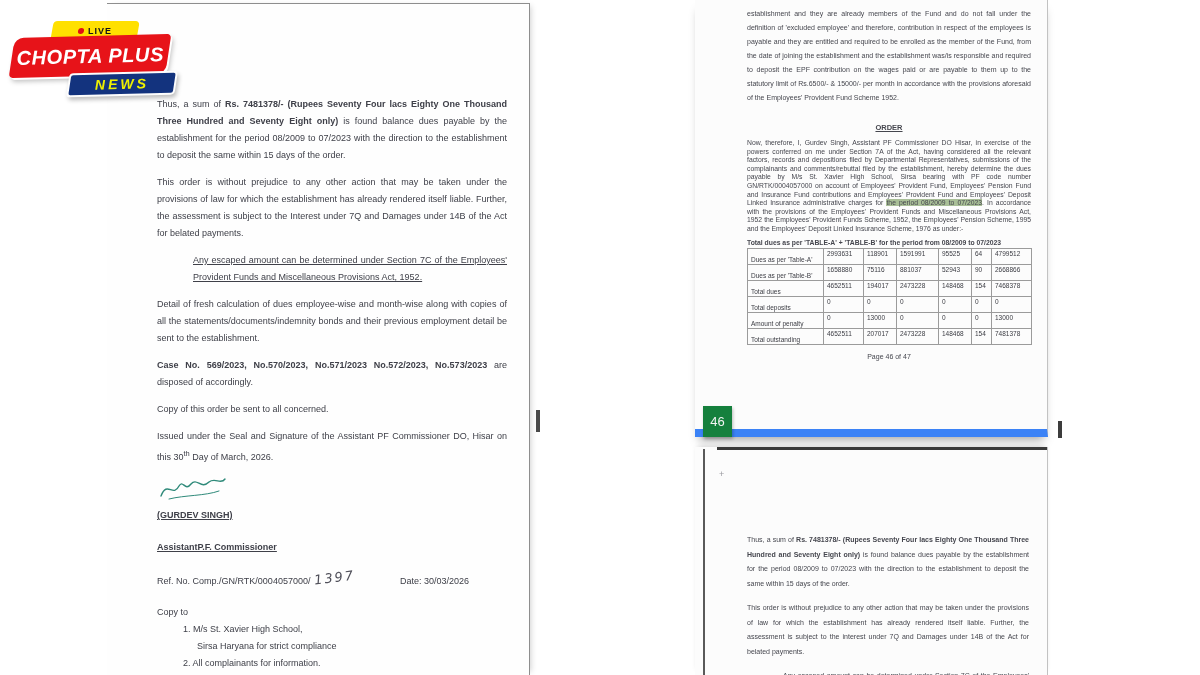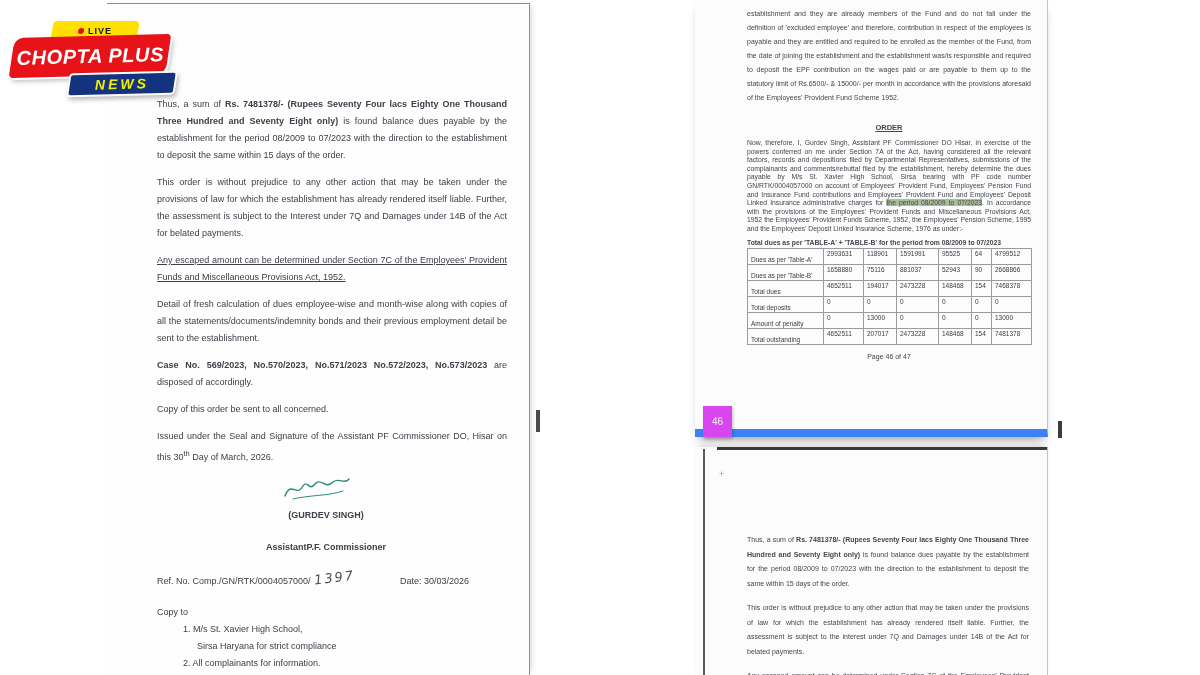--- a/index.html
+++ b/index.html
@@ -9,24 +9,24 @@
 
   
   .page { position:absolute; background:#fdfdfd; }
 
   #left-page { left:107px; top:3px; width:423px; height:672px;
                border-top:1px solid #8e8e8e; border-right:1px solid #8e8e8e;
                box-shadow:4px 0 6px -3px rgba(0,0,0,.18); background:#fefefe; }
   #left-content { position:absolute; left:50px; top:92px; width:350px;
                   font-size:9px; line-height:17px; color:#3f4049; text-align:justify; }
   #left-content p { margin-bottom:10px; }
-  .u { text-decoration:underline; }
+  .u { text-decoration:underline;margin-left:36px; }
   .b { font-weight:bold; }
 
-  .sig-block { text-align:center; padding-right:12px; margin-top:2px; }
+  .sig-block { text-align:left; padding-right:12px; margin-top:2px;text-decoration:underline; }
   .sig-svg { display:inline-block; margin-right:18px; }
   .sig-name { font-weight:bold; line-height:15px; }
   .sig-title { font-weight:bold; line-height:16px;margin-top:16px; }
 
   .ref-row { display:flex; align-items:flex-start; margin-top:18px; }
   .hand { font-family:"DejaVu Sans", sans-serif; font-style:italic; font-size:13px;
           color:#50505a; letter-spacing:2px; transform:rotate(-7deg);
           display:inline-block; margin-left:4px; margin-top:-4px; }
   .ref-date { margin-left:auto; margin-right:38px; }
 
@@ -62,22 +62,22 @@
                 line-height:14.5px; text-align:justify; color:#45464e; }
   #rb-content p { margin-bottom:10px; }
   .reg-mark { position:absolute; left:24px; top:22px; color:#9a9aa0; font-size:9px; }
 
   
   .tick { position:absolute; background:#4a4a4a; }
   #tick-left { left:536px; top:410px; width:4px; height:22px; }
   #tick-right { left:1058px; top:421px; width:4px; height:17px; background:#3c3c3c; }
 
   
-  #page-badge { left:703px; top:406px; width:29px; height:31px; background:#d946ef;
-                color:#f4f4f4; font-size:10px; display:flex; align-items:center;
+  #page-badge { left:703px; top:406px; width:29px; height:31px; background:#15803d;
+                color:#f4f4f4; font-size:13px; display:flex; align-items:center;
                 justify-content:center; box-shadow:1px 2px 3px rgba(0,0,0,.25); }
 
   
   #logo { left:12px; top:30px; width:168px; height:62px; }
   .live-tab { position:absolute; left:40px; top:-9px; width:86px; height:20px;
               background:#ffe000; transform:skewX(-10deg); border-radius:4px;
               display:flex; align-items:center; justify-content:center; gap:4px; z-index:1; }
   .live-dot { width:6px; height:6px; border-radius:50%; background:#e20f15; display:inline-block; }
   .live-txt { font-size:9px; font-weight:bold; color:#14141a; letter-spacing:1px;
               transform:skewX(10deg); }

